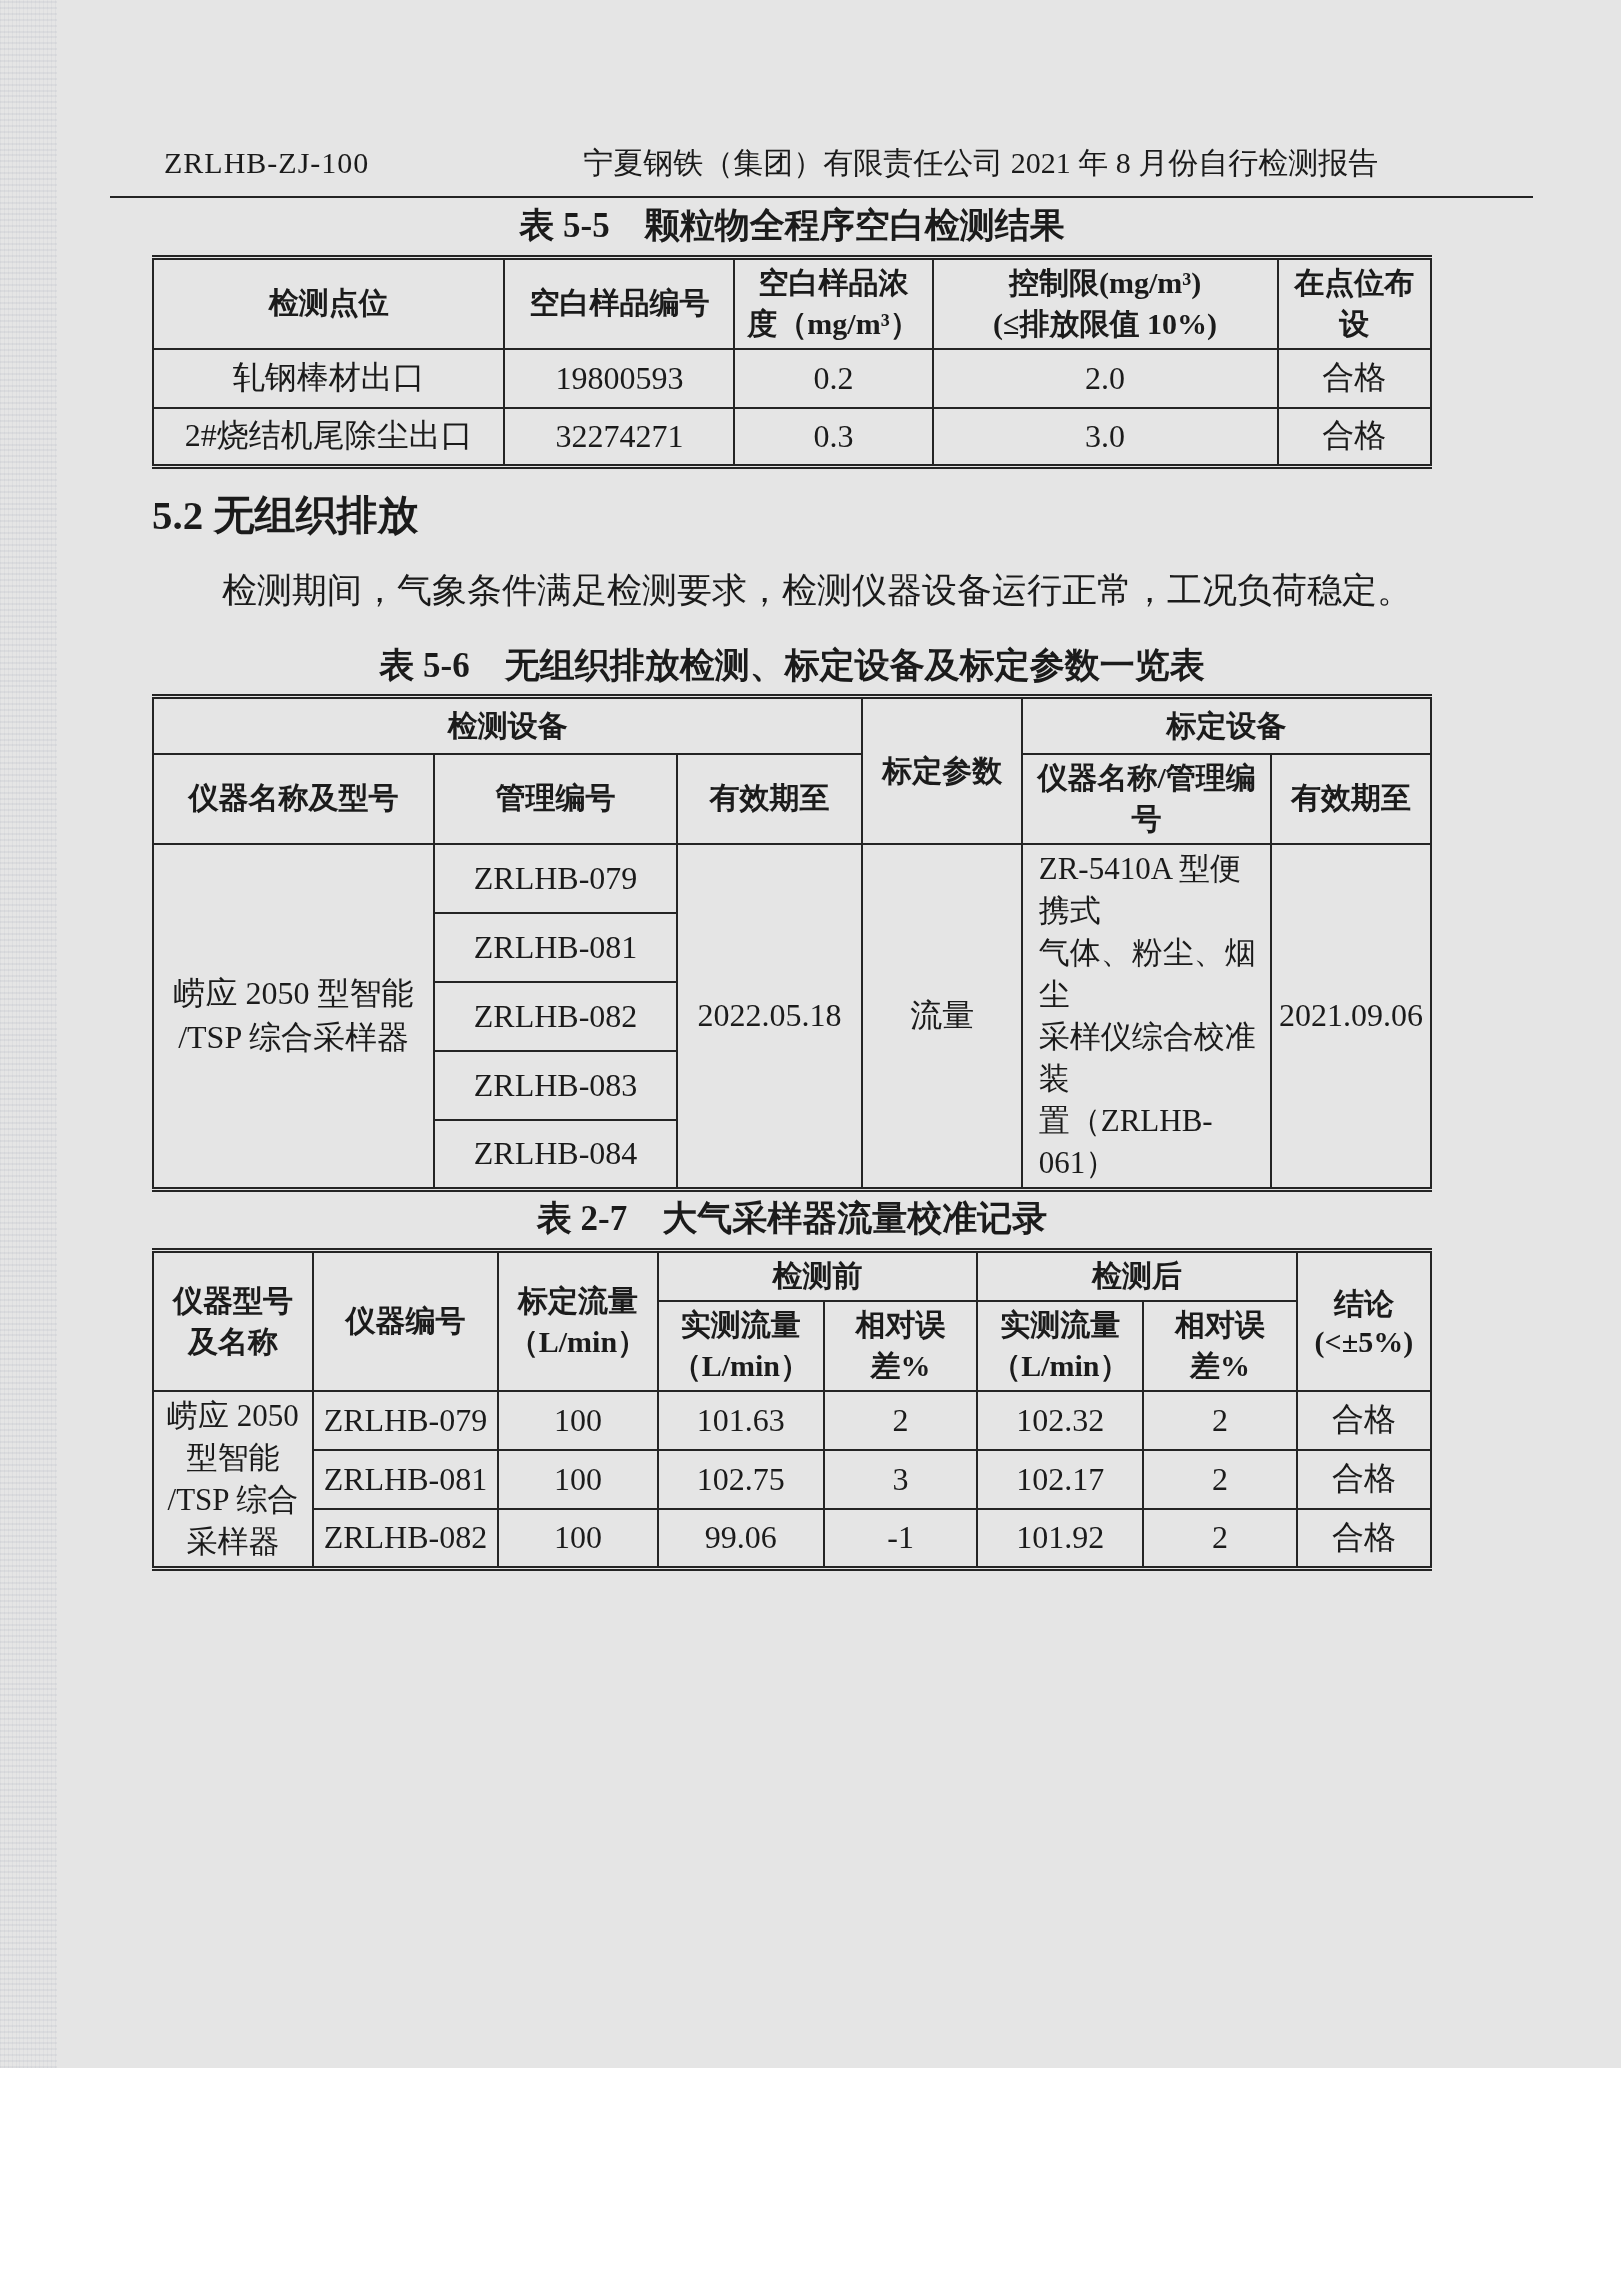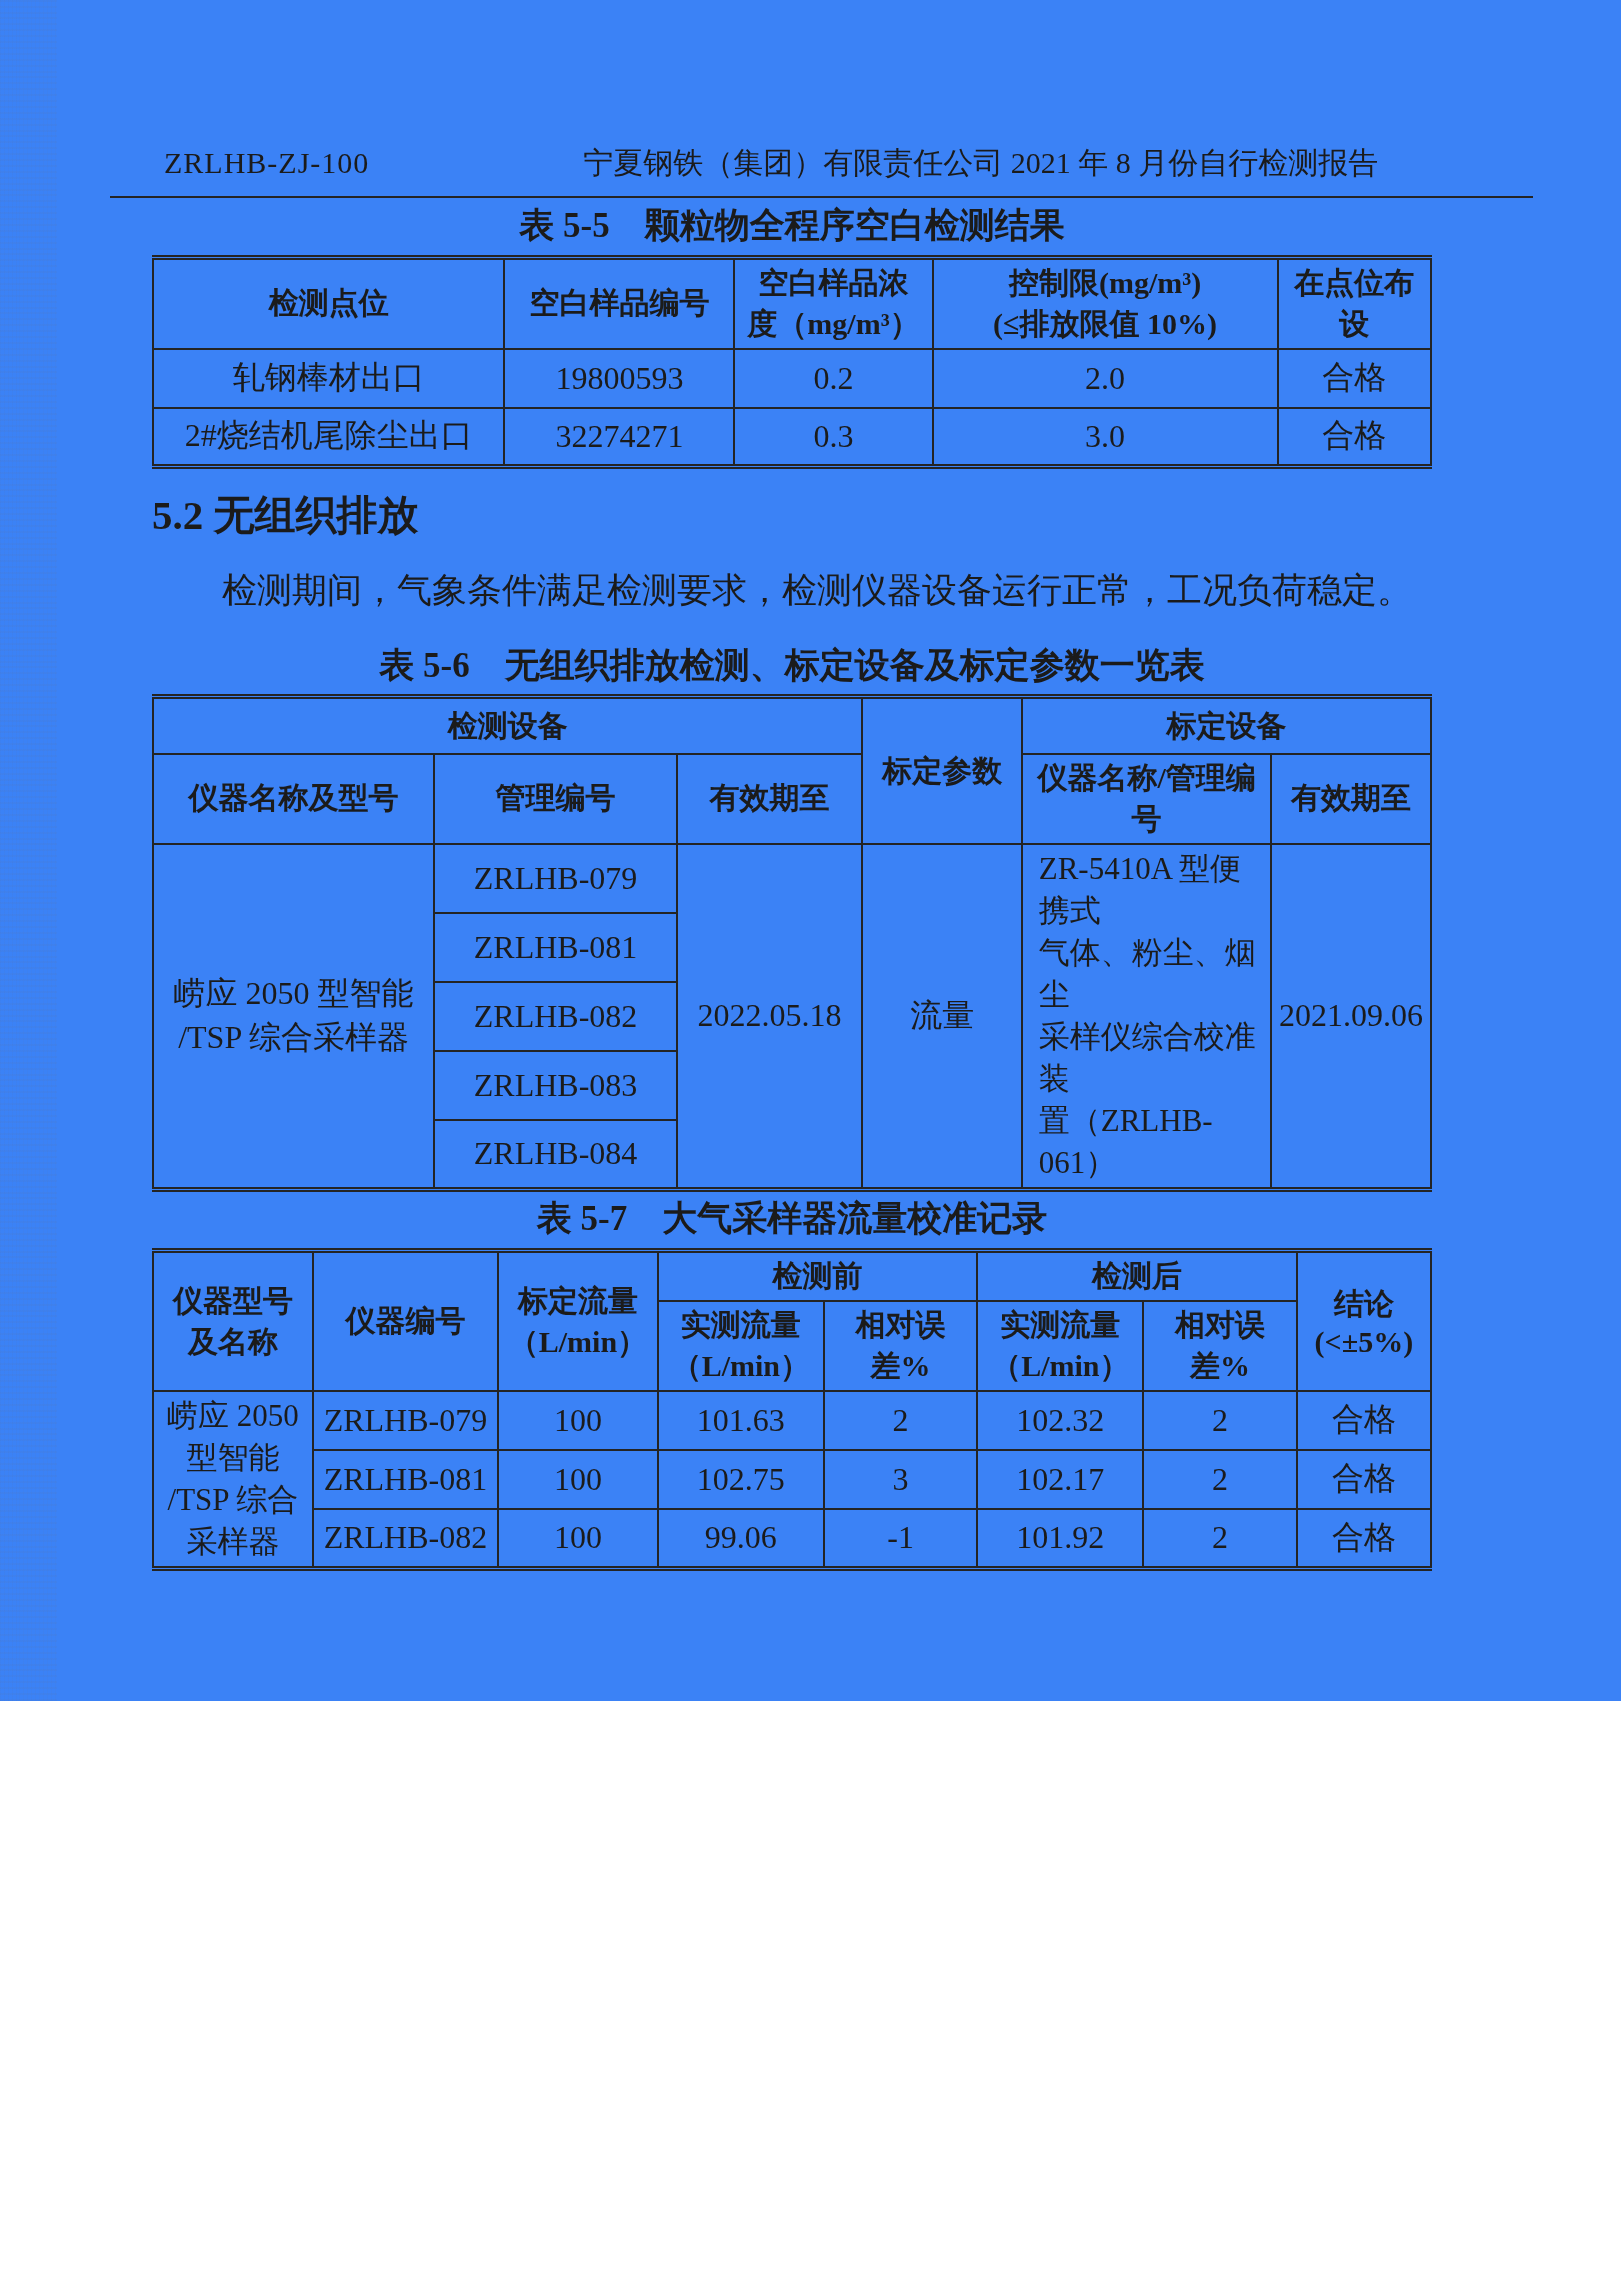--- a/index.html
+++ b/index.html
@@ -1,20 +1,20 @@
 <!DOCTYPE html>
 <html><head>
 <meta charset="utf-8">
 <style>
   * { margin:0; padding:0; box-sizing:border-box; }
   html,body { background:#ffffff; }
   .page {
     position:relative;
-    width:1621px; height:1701px;
-    background:#3b82f6;
+    width:1621px; height:2068px;
+    background:#e5e5e5;
     overflow:hidden;
     font-family:"Liberation Serif","DejaVu Serif",serif;
     color:#1b1b1b;
   }
   .scan-noise {
     position:absolute; left:0; top:0; width:57px; height:100%;
     background-image:
       repeating-linear-gradient(0deg, rgba(100,110,140,.08) 0 2px, transparent 2px 5.9px),
       repeating-linear-gradient(90deg, rgba(100,110,140,.06) 0 1px, transparent 1px 3.9px);
   }
@@ -164,21 +164,21 @@
         </tr>
         <tr>
           <td>ZRLHB-083</td>
         </tr>
         <tr>
           <td>ZRLHB-084</td>
         </tr>
       </tbody>
     </table>
 
-    <div class="tbl-title">表 5-7　大气采样器流量校准记录</div>
+    <div class="tbl-title">表 2-7　大气采样器流量校准记录</div>
     <table class="tbl t57">
       <colgroup>
         <col style="width:12.5%">
           <col style="width:14.5%">
           <col style="width:12.5%">
           <col style="width:13%">
           <col style="width:12%">
           <col style="width:13%">
           <col style="width:12%">
           <col style="width:10.5%">

